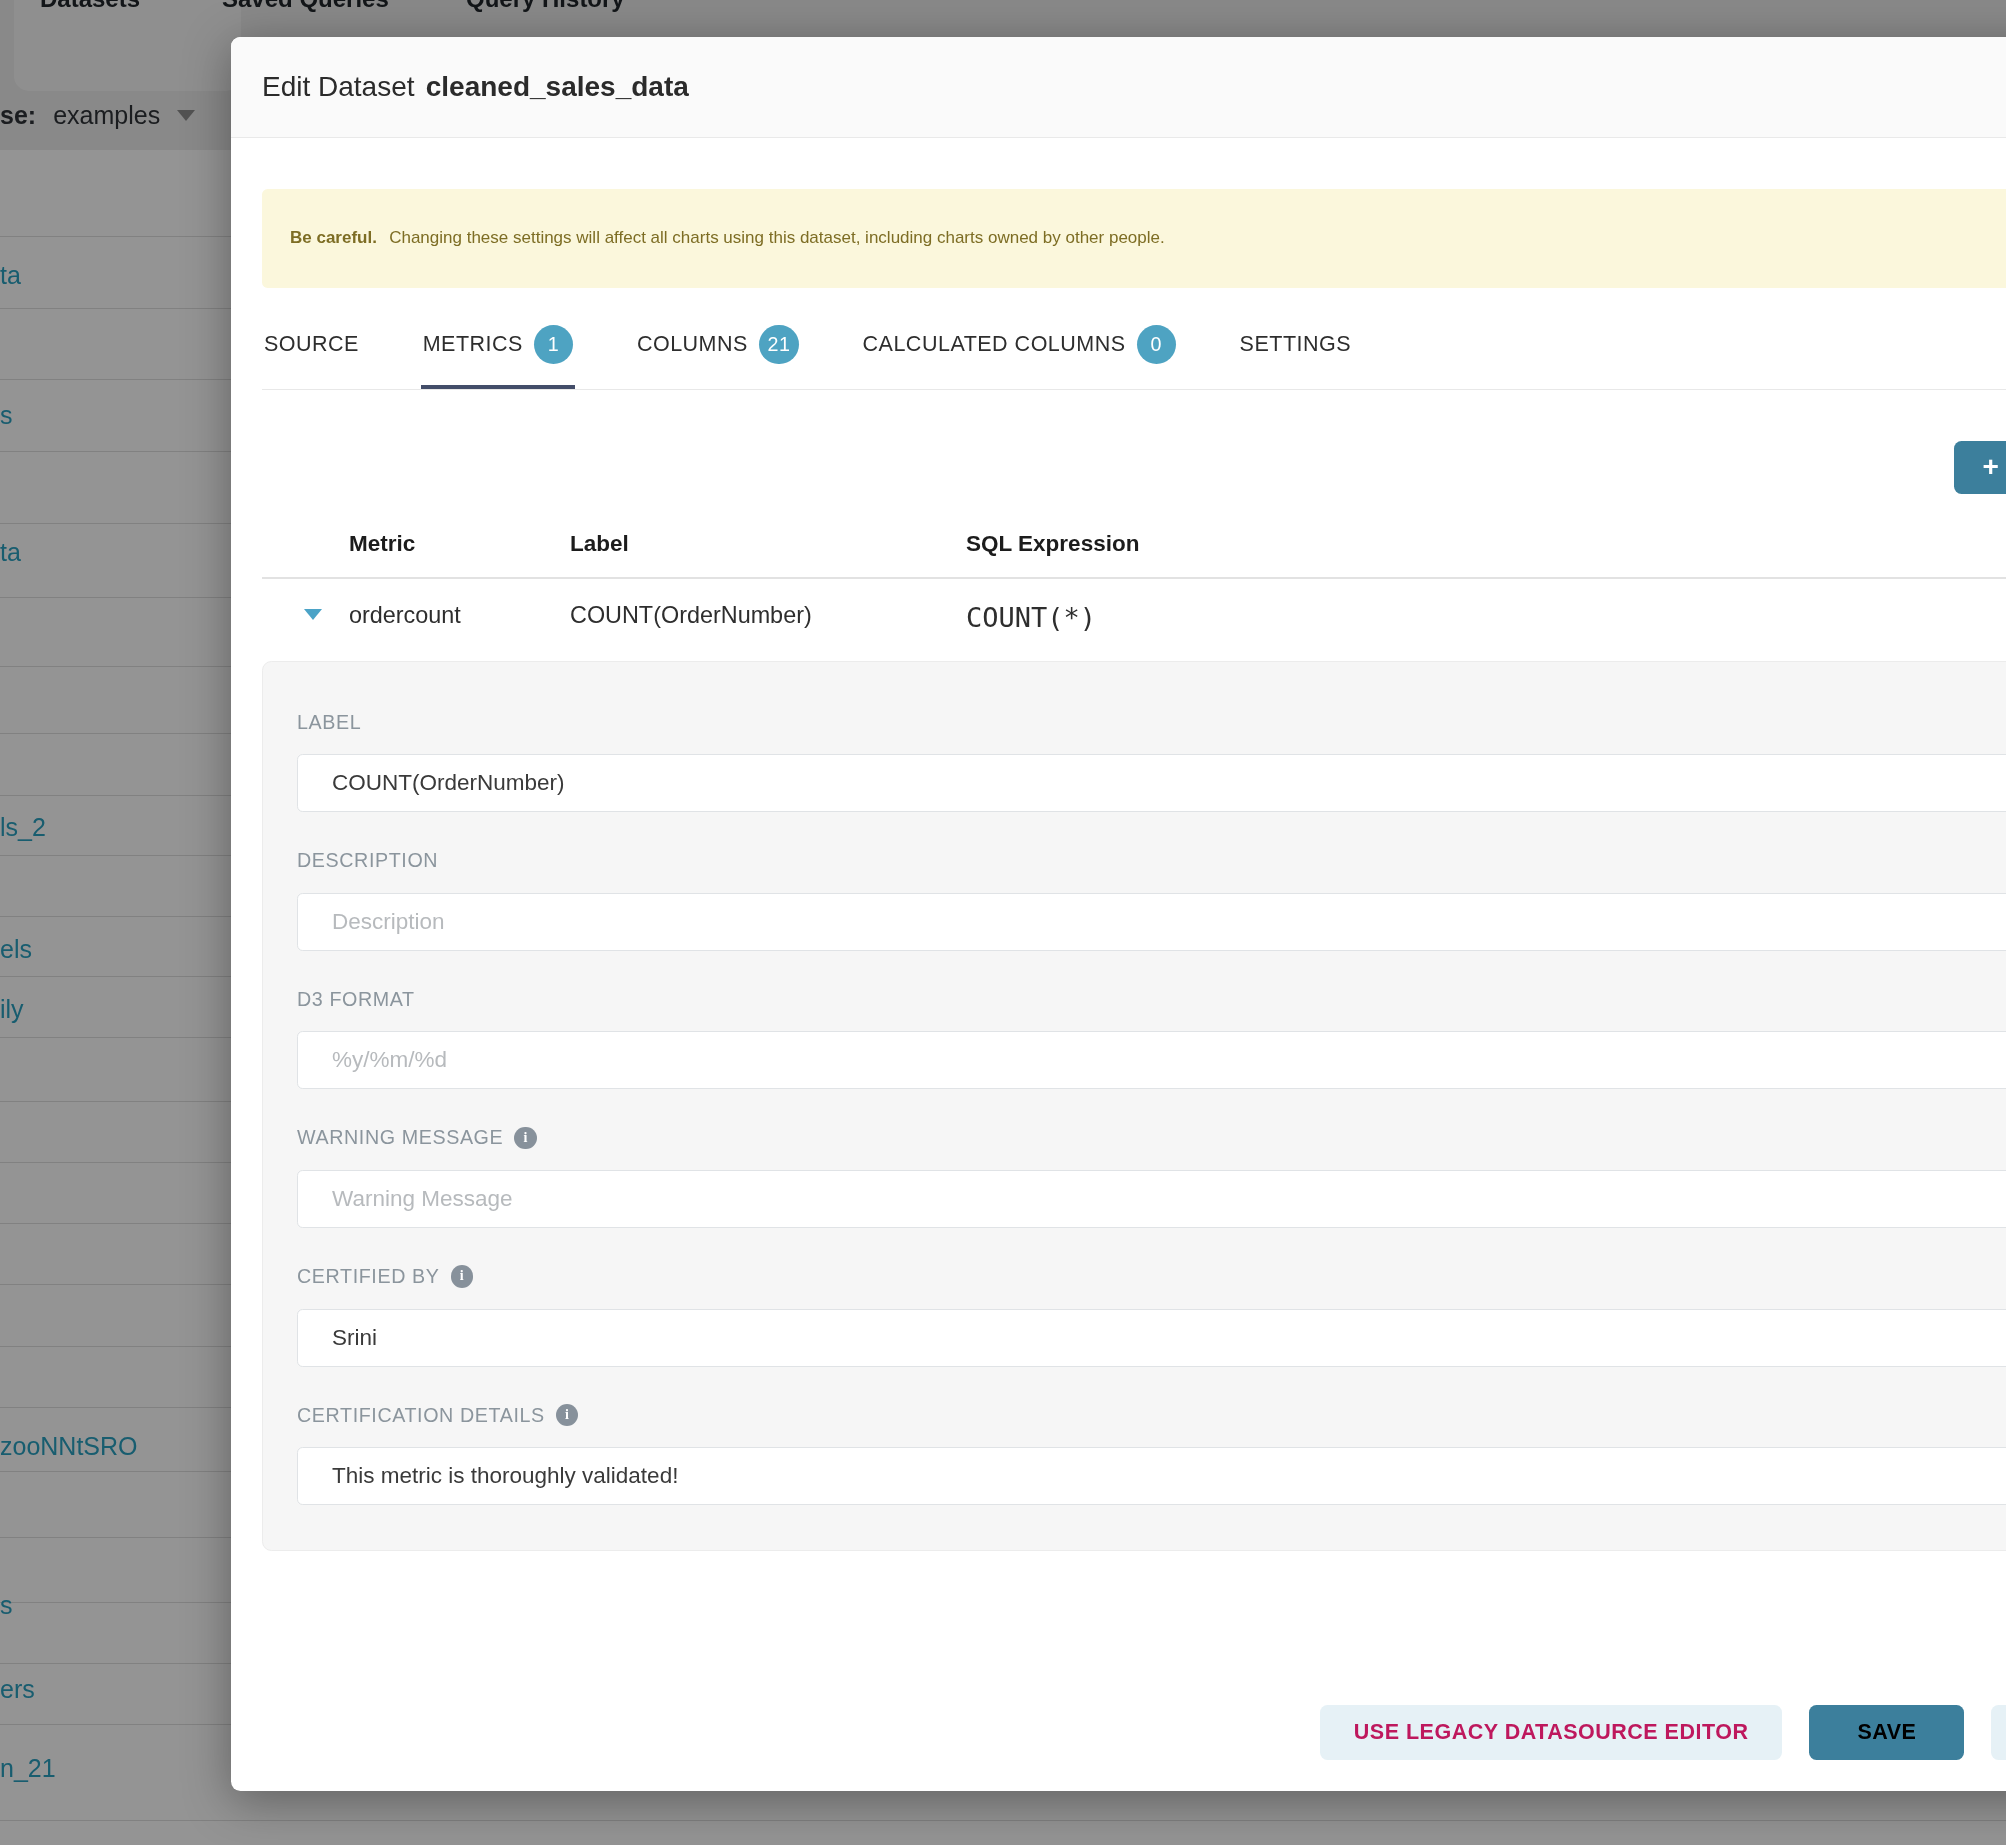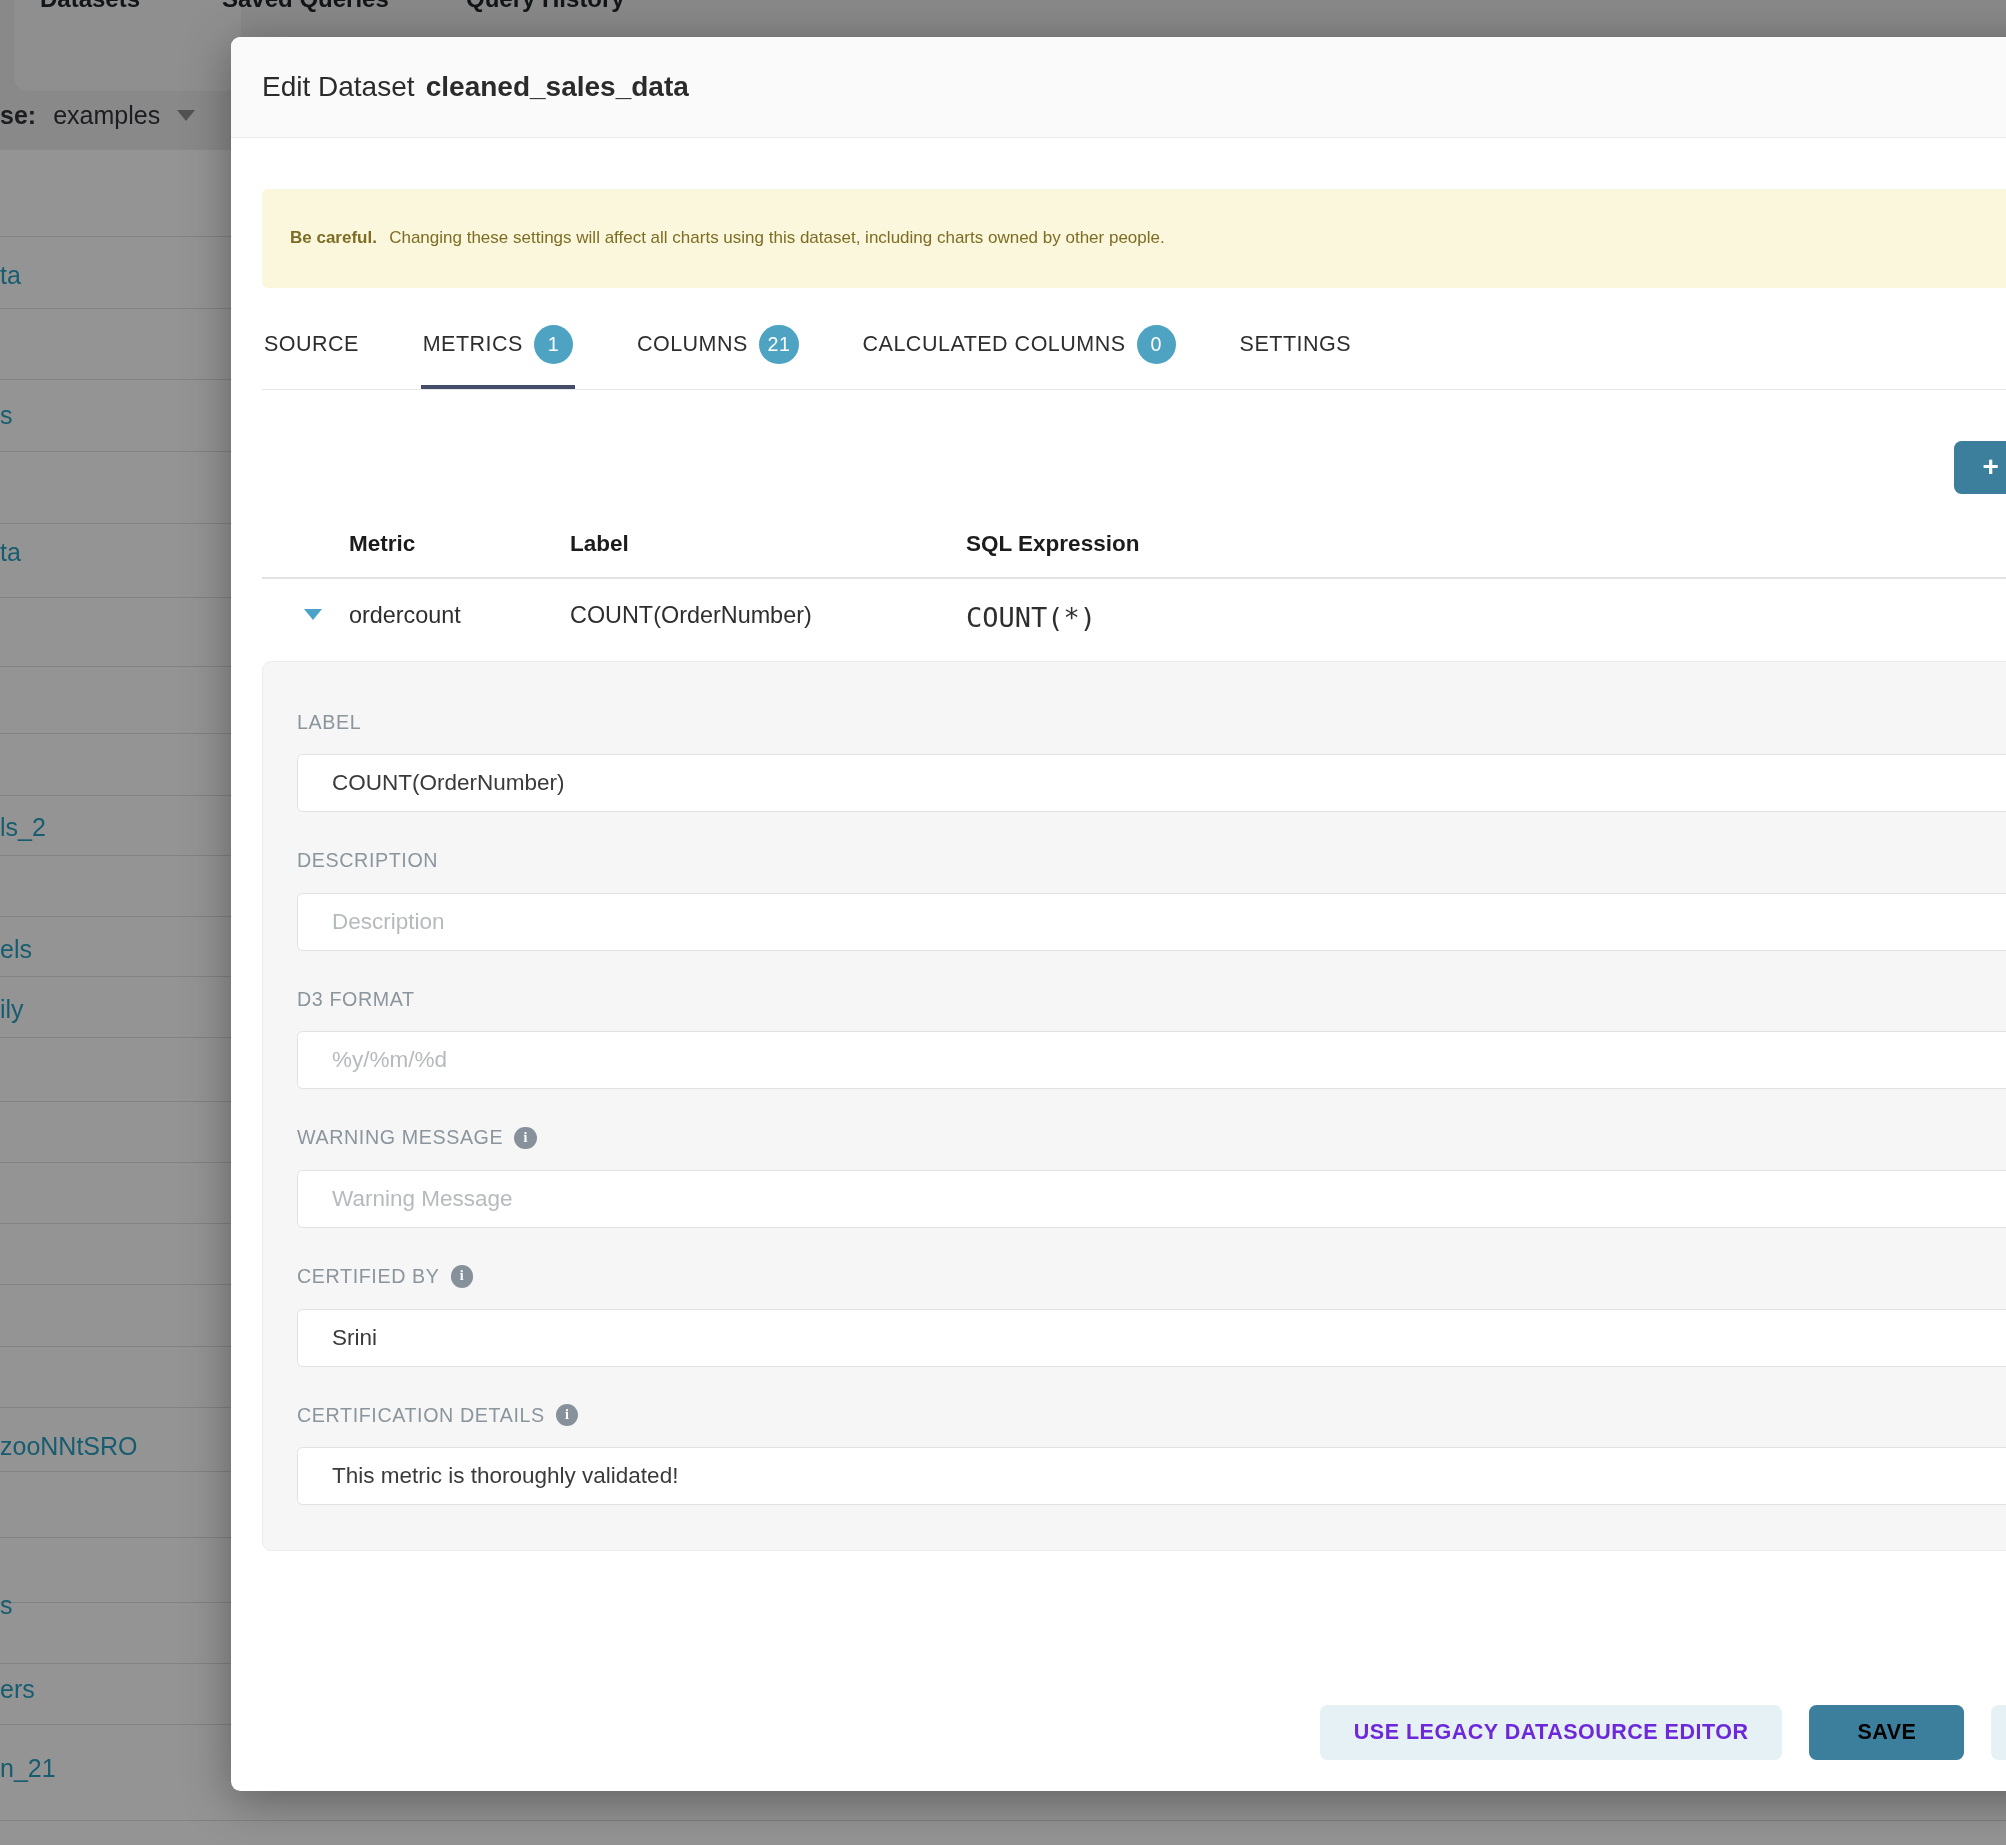--- a/index.html
+++ b/index.html
@@ -57,21 +57,21 @@
   .fgroup:last-child{margin-bottom:0;}
   .flabel{display:flex;align-items:center;gap:11.2px;font-size:19.7px;letter-spacing:0.6px;color:#8b959d;margin-bottom:20.6px;}
   .info-i{width:22.5px;height:22.5px;border-radius:50%;background:#87919b;color:#fff;font-size:14px;font-weight:bold;
           display:inline-flex;align-items:center;justify-content:center;font-family:"Liberation Serif",serif;cursor:pointer;}
   .finput{width:100%;height:58px;background:#fff;border:0.9px solid #e0e3e6;border-radius:5.6px;padding:0 34px;
           font-size:22.5px;color:#3a3a3a;font-family:inherit;outline:none;}
   .finput::placeholder{color:#b7babd;}
   .modal-footer{position:absolute;right:31px;bottom:31px;display:flex;gap:27px;}
   .btn{height:55px;border:none;border-radius:7.5px;font-size:21.5px;font-weight:bold;letter-spacing:0.5px;
        display:flex;align-items:center;justify-content:center;cursor:pointer;font-family:inherit;}
-  .btn-light{background:#e6f1f6;color:#6d28d9;padding:0 34px;}
+  .btn-light{background:#e6f1f6;color:#be185d;padding:0 34px;}
   .btn-solid{background:#3c7f9c;color:#000000;padding:0 48px;}
 </style>
 </head>
 <body>
 
 <div id="root">
 
   <div class="bg-top">
     <div class="nav-pill"></div>
     <div class="nav-label" style="left:40px">Datasets</div>

